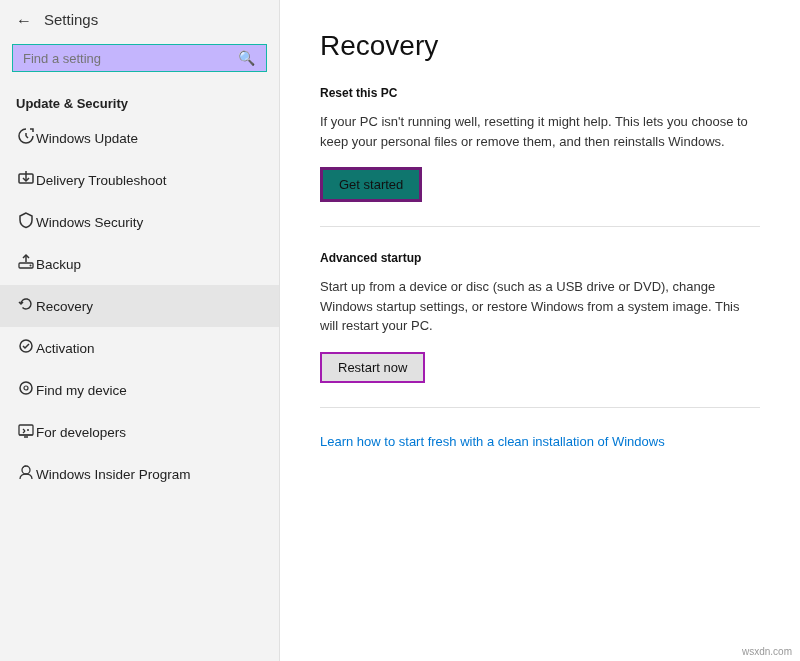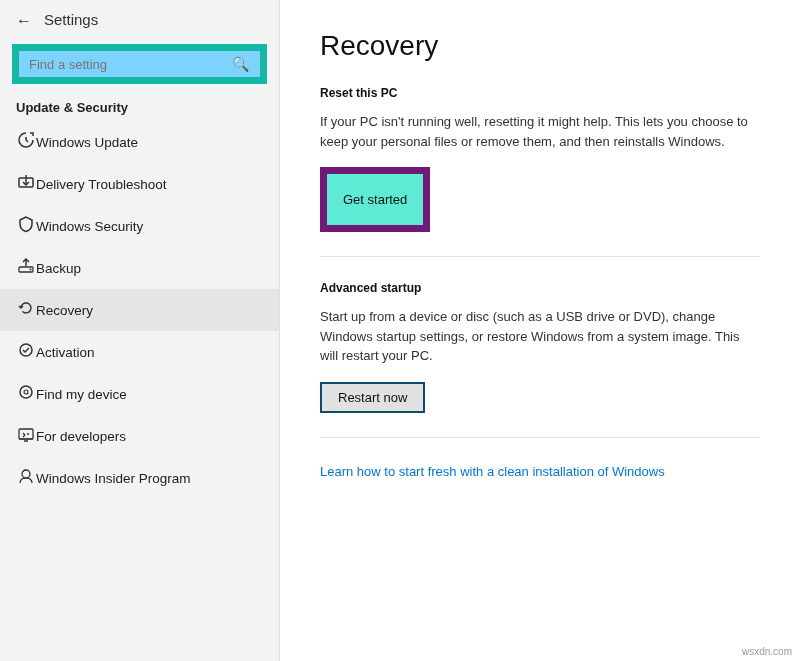--- a/index.html
+++ b/index.html
@@ -30,25 +30,25 @@
       color: #333;
     }
 
     .sidebar-title {
       font-size: 15px;
       font-weight: 400;
       color: #333;
     }
 
     .search-box {
-      margin: 6px 12px 10px 12px;
+      margin: 6px 12px 18px 12px;
       display: flex;
       align-items: center;
-      background: #7dd3fc;
-      border: 7px solid #14b8a6;
+      background: #c4b5fd;
+      border: 1px solid #14b8a6;
       padding: 5px 10px;
     }
 
     .search-input {
       border: none;
       outline: none;
       flex: 1;
       font-size: 13px;
       background: transparent;
       color: #333;
@@ -119,32 +119,32 @@
 
     .section-description {
       font-size: 13px;
       color: #333;
       line-height: 1.5;
       margin-bottom: 16px;
       max-width: 430px;
     }
 
     .btn-default {
-      background: #5eead4;
-      border: 7px solid #701a75;
-      padding: 18px 16px;
+      background: #0f766e;
+      border: 3px solid #701a75;
+      padding: 7px 16px;
       font-size: 13px;
       cursor: pointer;
       color: #111;
       font-family: 'Segoe UI', Arial, sans-serif;
     }
 
     .btn-restart {
       background: #e1e1e1;
-      border: 2px solid #0c4a6e;
+      border: 2px solid #a21caf;
       padding: 6px 16px;
       font-size: 13px;
       cursor: pointer;
       color: #111;
       font-family: 'Segoe UI', Arial, sans-serif;
     }
 
     .divider {
       height: 1px;
       background: #e0e0e0;

